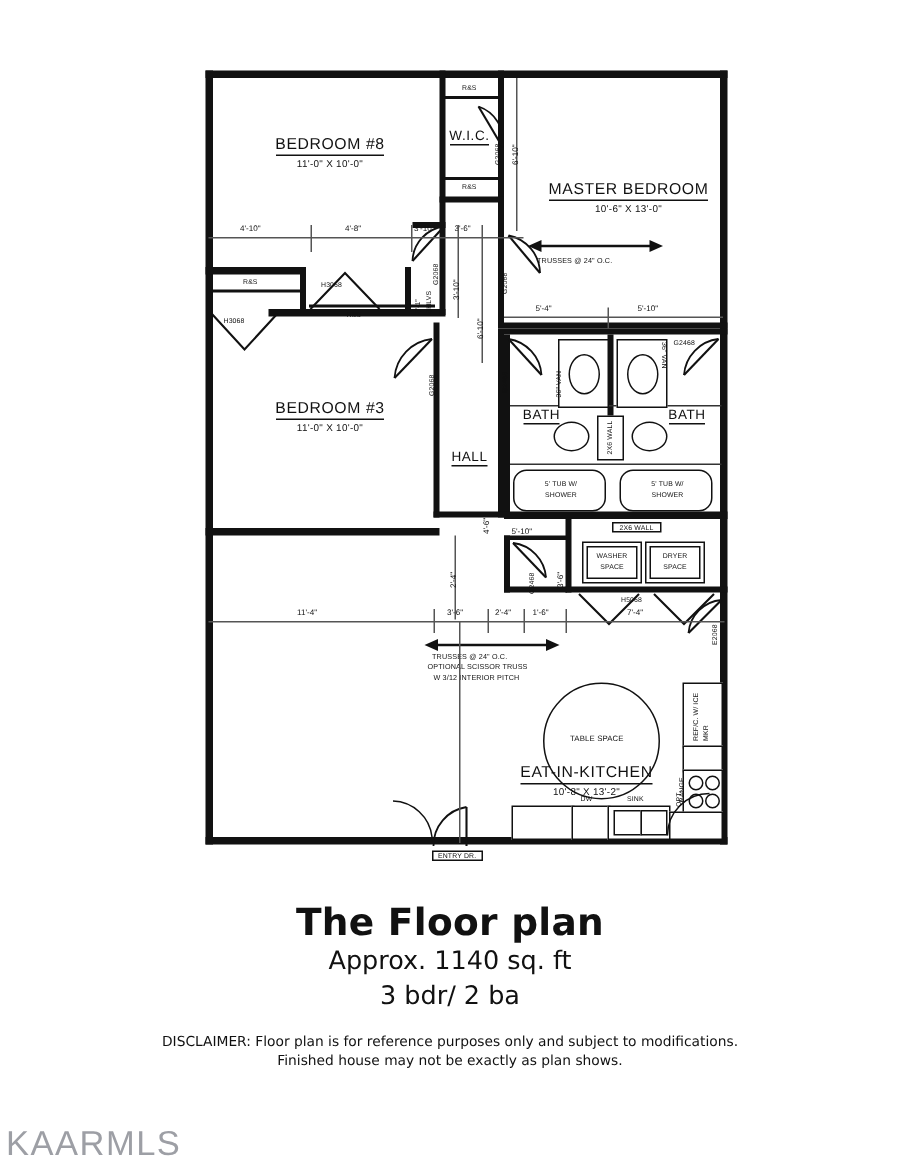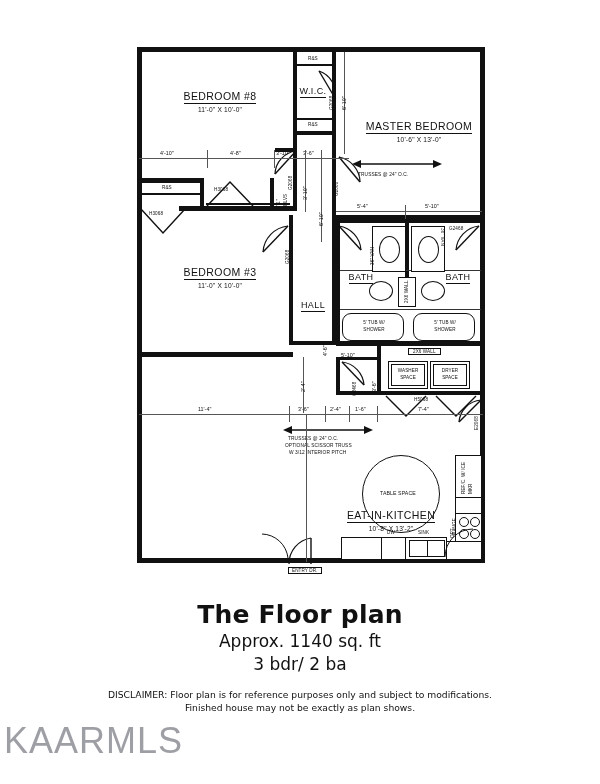--- a/index.html
+++ b/index.html
@@ -26,22 +26,22 @@
   .circle{position:absolute;border:1.1px solid #111;border-radius:50%;background:transparent;}
   .swingbox{position:absolute;}
   .swingbox svg{display:block;overflow:visible;}
 
   
   .titleblock{position:absolute;left:0;right:0;text-align:center;}
   .t1{font-family:"DejaVu Sans", sans-serif;font-size:25px;font-weight:bold;letter-spacing:.2px;}
   .t2{font-family:"DejaVu Sans", sans-serif;font-size:17px;margin-top:2px;}
   .t3{font-family:"DejaVu Sans", sans-serif;font-size:17px;margin-top:3px;}
   .disc{font-family:"DejaVu Sans", sans-serif;font-size:9.2px;line-height:1.45;margin-top:14px;}
-  .wm{position:absolute;left:4px;bottom:22px;font-family:"Liberation Sans",sans-serif;
-      font-size:36px;letter-spacing:1px;color:#8d8f96;opacity:.85;font-weight:400;}
+  .wm{position:absolute;left:4px;bottom:8px;font-family:"Liberation Sans",sans-serif;
+      font-size:23px;letter-spacing:1px;color:#8d8f96;opacity:.85;font-weight:400;}
 </style>
 </head>
 <body>
 
 <div class="plan">
 
   <div class="wall" style="left:137px;top:47px;width:348px;height:5px;"></div>
   <div class="wall" style="left:137px;top:47px;width:5px;height:516px;"></div>
   <div class="wall" style="left:480px;top:47px;width:5px;height:516px;"></div>
   <div class="wall" style="left:137px;top:558px;width:348px;height:5px;"></div>

